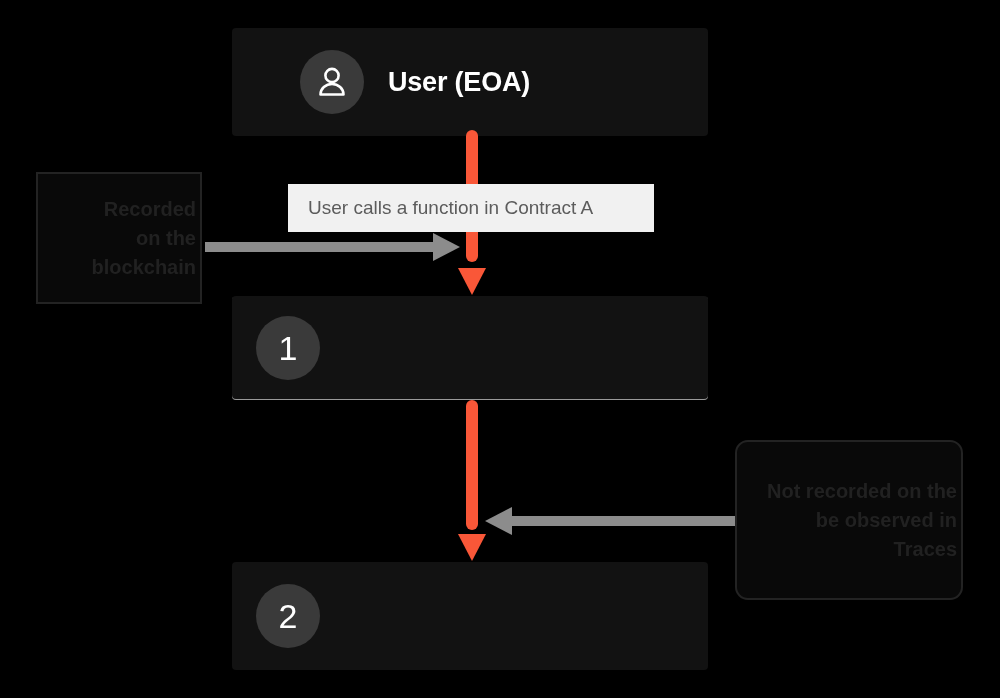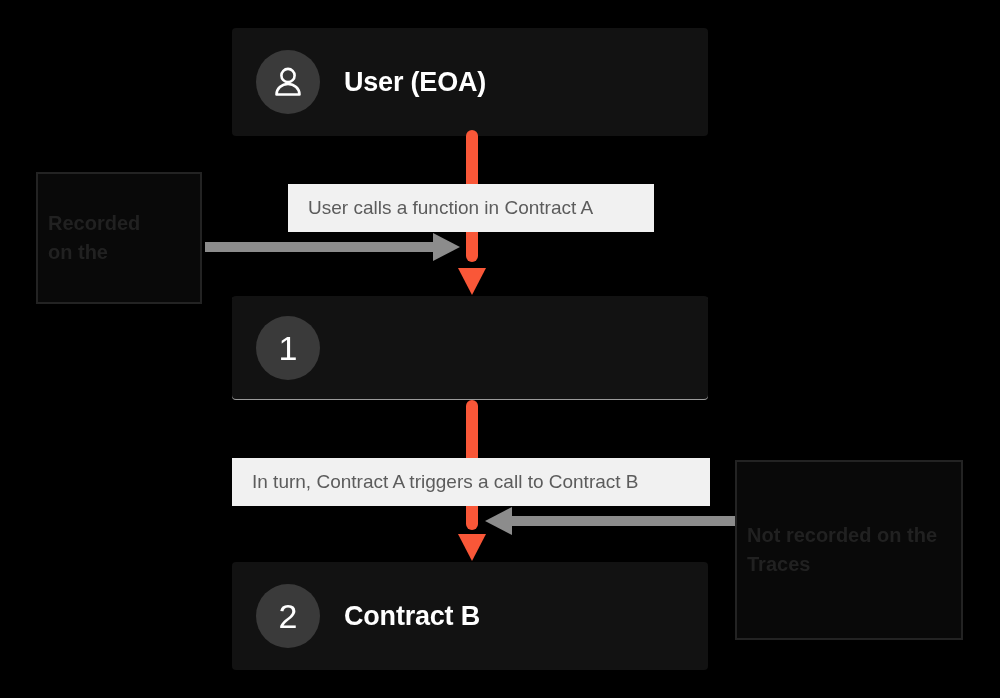--- a/index.html
+++ b/index.html
@@ -61,24 +61,24 @@
     white-space:nowrap;
   }
 
   
   .annot {
     position:absolute;
     background:#090909;
     border:2px solid #232323;
     display:flex;
     flex-direction:column;
-    align-items:flex-start;
+    align-items:flex-end;
     justify-content:center;
     z-index:6;
-    padding:6px 10px;
+    padding:6px 4px;
   }
   .annot .line {
     color:#212121;
     font-size:20px;
     font-weight:bold;
     line-height:1.45;
     text-align:center;
     white-space:nowrap;
   }
 
@@ -105,54 +105,52 @@
   <svg class="arrow-h" style="left:205px; top:232px; width:258px; height:30px;" viewBox="0 0 258 30">
     <rect x="0" y="10" width="232" height="10" fill="#8c8c8c"></rect>
     <path d="M255 15 L228 1 L228 29 Z" fill="#8c8c8c"></path>
   </svg>
 
   <svg class="arrow-h" style="left:485px; top:506px; width:252px; height:30px;" viewBox="0 0 252 30">
     <rect x="24" y="10" width="228" height="10" fill="#8c8c8c"></rect>
     <path d="M0 15 L27 1 L27 29 Z" fill="#8c8c8c"></path>
   </svg>
 
-  <div class="node" style="left:232px; top:28px; width:476px; height:108px;">
+  <div class="node" style="left:232px; top:28px; width:476px; height:108px;padding-left:44px;">
     <div class="node-badge">
       <svg class="person-svg" width="36" height="36" viewBox="0 0 36 36">
         <circle cx="18" cy="11.5" r="6.6" fill="none" stroke="#ffffff" stroke-width="2.6"></circle>
         <path d="M6.5 30.5 a11.5 10.5 0 0 1 23 0 Z" fill="none" stroke="#ffffff" stroke-width="2.6" stroke-linejoin="round"></path>
       </svg>
     </div>
     <div class="node-title">User (EOA)</div>
   </div>
 
   <div class="node underlined" style="left:232px; top:296px; width:476px; height:104px;">
     <div class="node-badge">
       <span class="num">1</span>
     </div>
   </div>
 
   <div class="node" style="left:232px; top:562px; width:476px; height:108px;">
     <div class="node-badge">
       <span class="num">2</span>
     </div>
-    <div class="node-title">Contract B</div>
   </div>
 
   <div class="caption" style="left:288px; top:184px; width:366px; height:48px;">
     <span>User calls a function in Contract A</span>
   </div>
 
-  <div class="caption" style="left:232px; top:458px; width:478px; height:48px;">
-    <span>In turn, Contract A triggers a call to Contract B</span>
-  </div>
 
   <div class="annot" style="left:36px; top:172px; width:166px; height:132px;">
     <div class="line">Recorded</div>
     <div class="line">on the</div>
+    <div class="line">blockchain</div>
   </div>
 
-  <div class="annot" style="left:735px; top:460px; width:228px; height:180px;">
+  <div class="annot" style="left:735px; top:440px; width:228px; height:160px;border-radius:13px;">
     <div class="line">Not recorded on the</div>
+    <div class="line">be observed in</div>
     <div class="line">Traces</div>
   </div>
 
 </div>
 
 </body></html>

